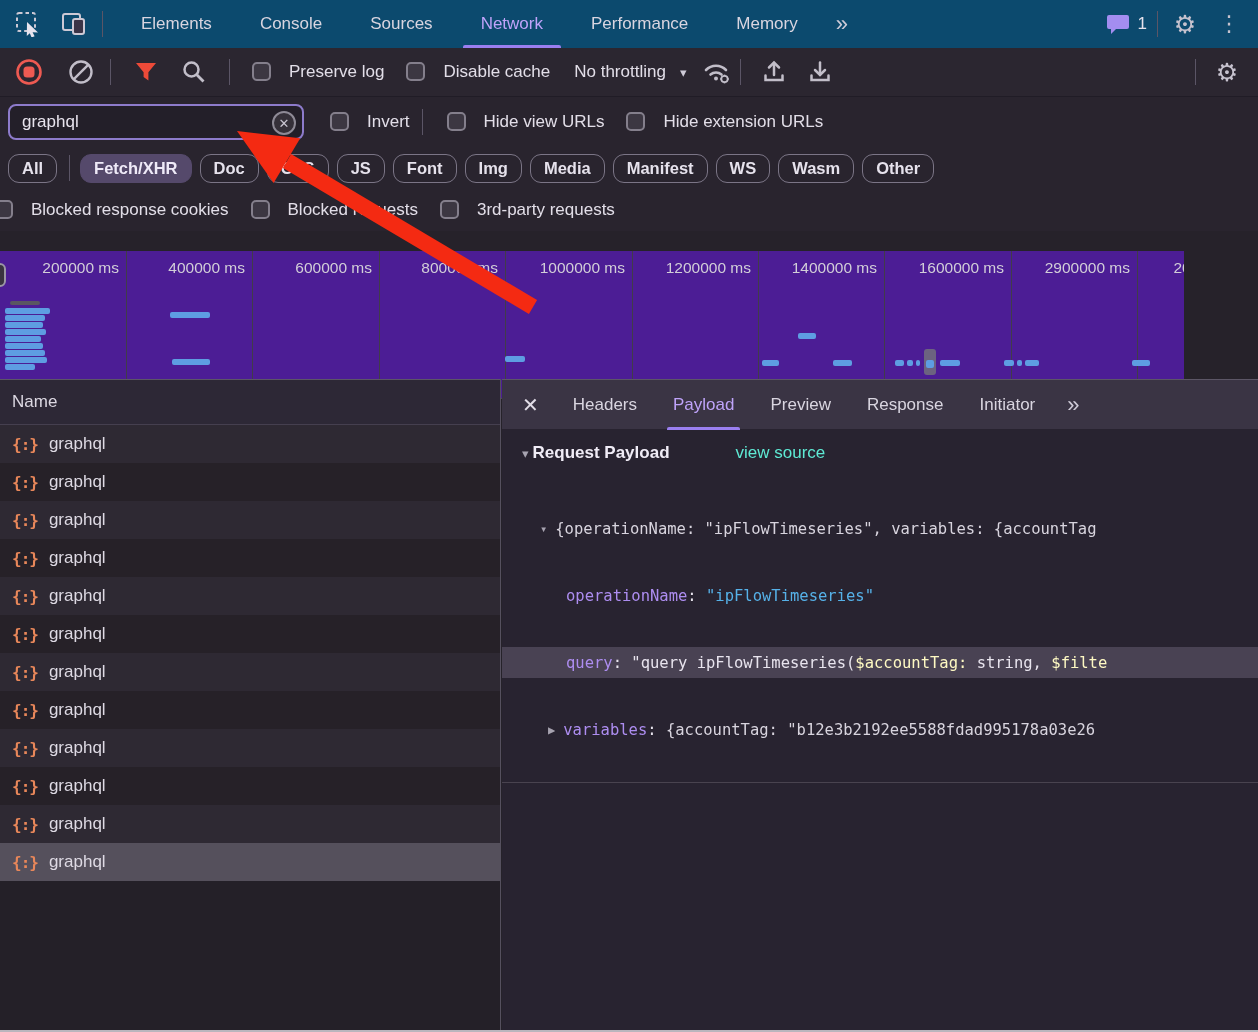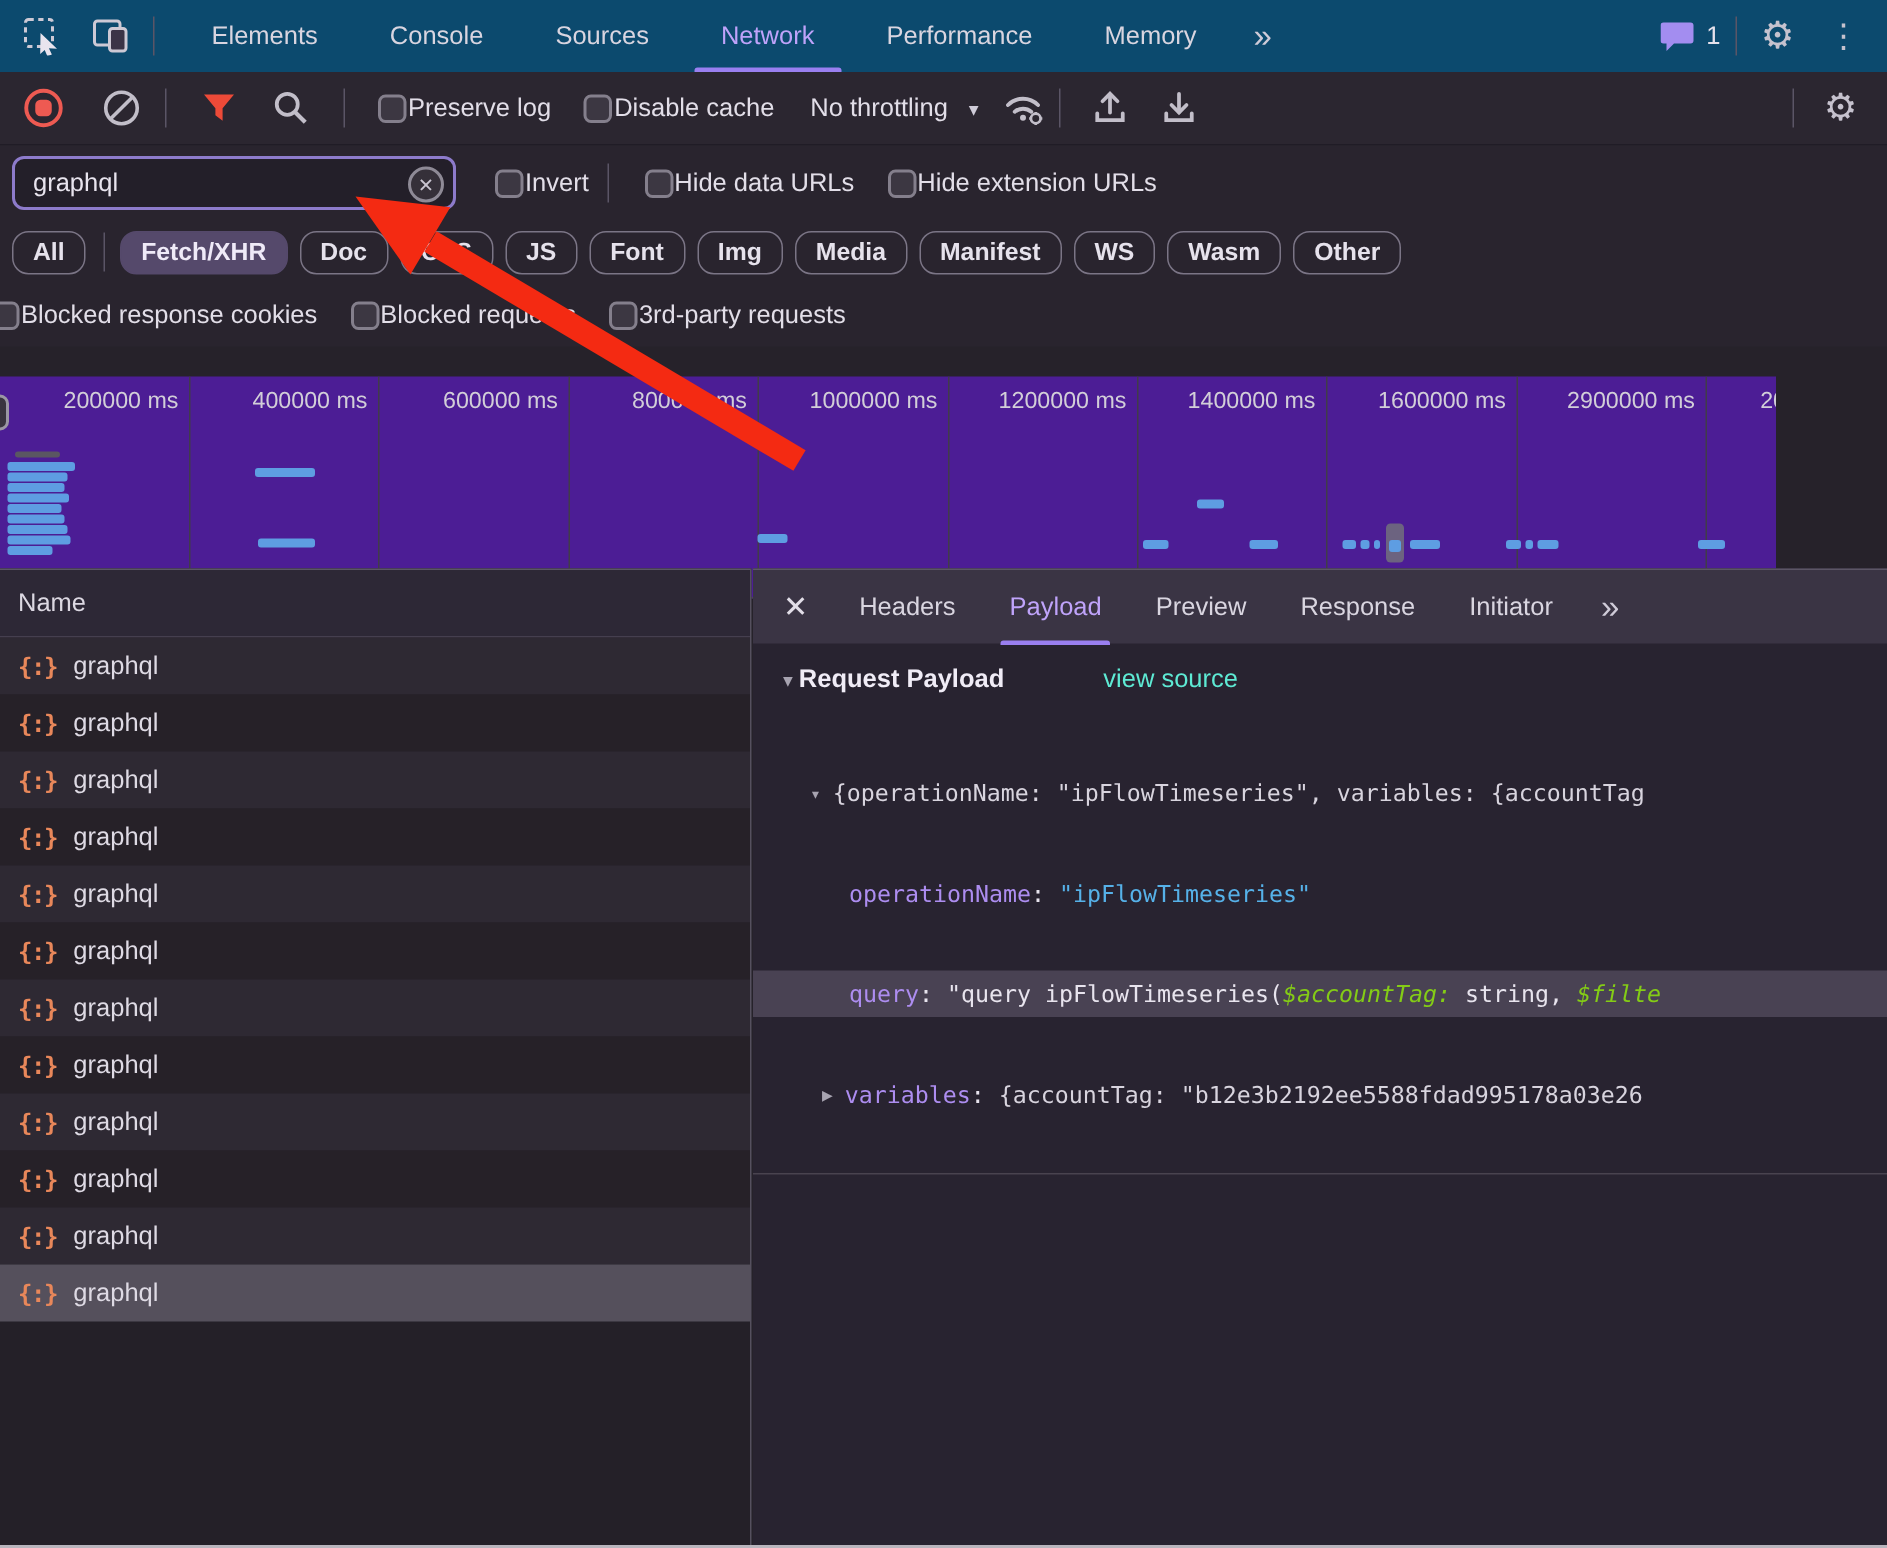--- a/index.html
+++ b/index.html
@@ -20,21 +20,21 @@
   .tabbar-right { margin-left:auto; display:flex; align-items:center; gap:10px; padding-right:12px; }
   .bubble-wrap { display:flex; align-items:center; gap:7px; }
   .bubble-count { color:#e6e2ec; font-size:17px; }
   .glyph-btn { color:#c6c2ce; font-size:25px; width:34px; height:34px; display:flex; align-items:center; justify-content:center; }
   .vdiv2 { width:1px; height:26px; background:#5b5566; }
 
   
   .nettoolbar { position:absolute; left:0; top:48px; width:1258px; height:49px; background:#2b2630;
     display:flex; align-items:center; border-bottom:1px solid #201c26; }
   .ntb-icon { width:30px; height:30px; display:flex; align-items:center; justify-content:center; margin-left:14px; }
-  .check-item { display:flex; align-items:center; gap:1px; margin-left:22px; }
+  .check-item { display:flex; align-items:flex-start; gap:18px; margin-left:22px; }
   .checkbox { width:19px; height:19px; border:2px solid #847f8c; border-radius:5px; background:#3c3742; }
   .check-label { font-size:17px; color:#e2dee8; white-space:nowrap; }
   .throttle { display:flex; align-items:center; gap:14px; margin-left:24px; }
   .throttle-label { font-size:17px; color:#e2dee8; }
   .caret { font-size:13px; color:#cfcbd8; }
   .ntb-right { margin-left:auto; display:flex; align-items:center; padding-right:14px; gap:14px; }
 
   
   .filters { position:absolute; left:0; top:97px; width:1258px; height:134px; background:#29242e; }
   .filter-row1 { position:absolute; left:0; top:0; width:1258px; height:50px; display:flex; align-items:center; }
@@ -85,21 +85,21 @@
   .mono { font-family:"DejaVu Sans Mono", monospace; font-size:15.5px; white-space:pre; }
   .ptree { margin-top:14px; }
   .prow { height:31px; display:flex; align-items:center; padding-left:38px; overflow:hidden; }
   .prow .tri { font-size:12px; margin-right:8px; }
   .prow.indent { padding-left:64px; }
   .prow.hl { background:#494253; }
   .pkey { color:#ad8df0; }
   .pplain { color:#d8d4de; }
   .pstring { color:#56b1e8; }
   .pwhite { color:#e8e4ee; }
-  .plavender { color:#84cc16;font-style:italic; }
+  .plavender { color:#fef9c3; }
   .tree-endline { border-bottom:1px solid #49434f; margin-top:1px; }
 
   
   .arrow-svg { position:absolute; left:0; top:0; pointer-events:none; z-index:50; }
 </style>
 </head>
 <body>
 
 <div class="app">
 
@@ -218,21 +218,21 @@
         <span class="value">graphql</span>
         <div class="clear-btn">✕</div>
       </div>
       <div class="check-item" style="margin-left:26px">
         <div class="checkbox"></div>
         <span class="check-label">Invert</span>
       </div>
       <div class="vdiv" style="margin-left:12px"></div>
       <div class="check-item" style="margin-left:10px">
         <div class="checkbox"></div>
-        <span class="check-label">Hide data URLs</span>
+        <span class="check-label">Hide view URLs</span>
       </div>
       <div class="check-item">
         <div class="checkbox"></div>
         <span class="check-label">Hide extension URLs</span>
       </div>
     </div>
     <div class="filter-row2">
       <div class="chip" style="margin-left:8px">All</div>
       <div class="chip-div"></div>
       <div class="chip selected">Fetch/XHR</div>

